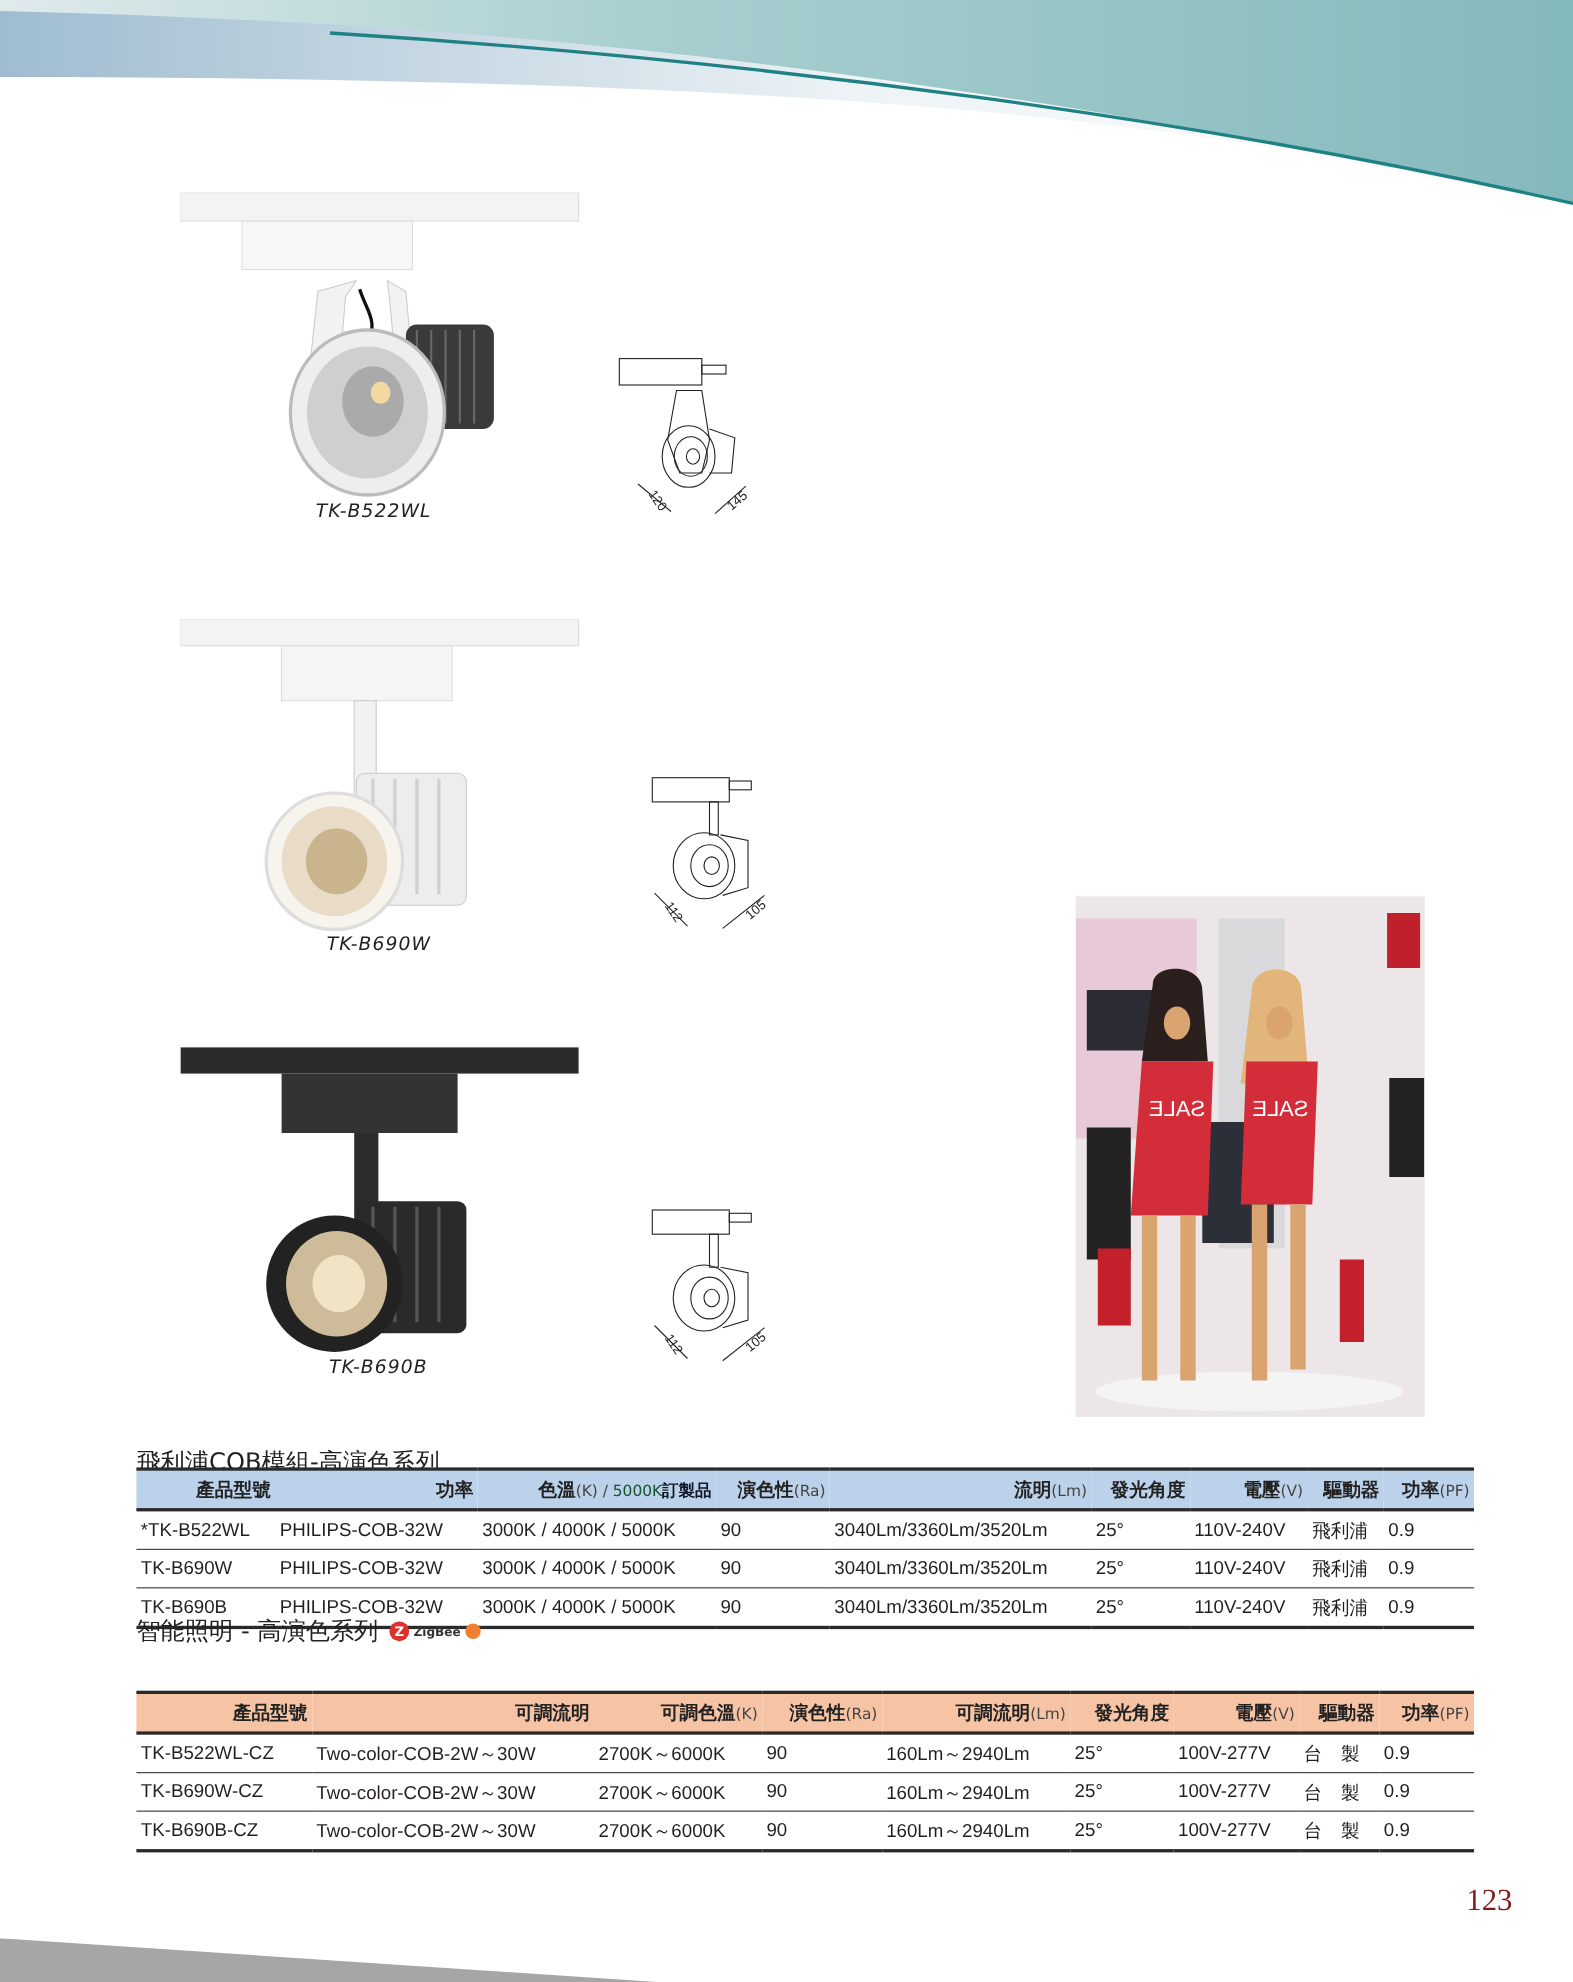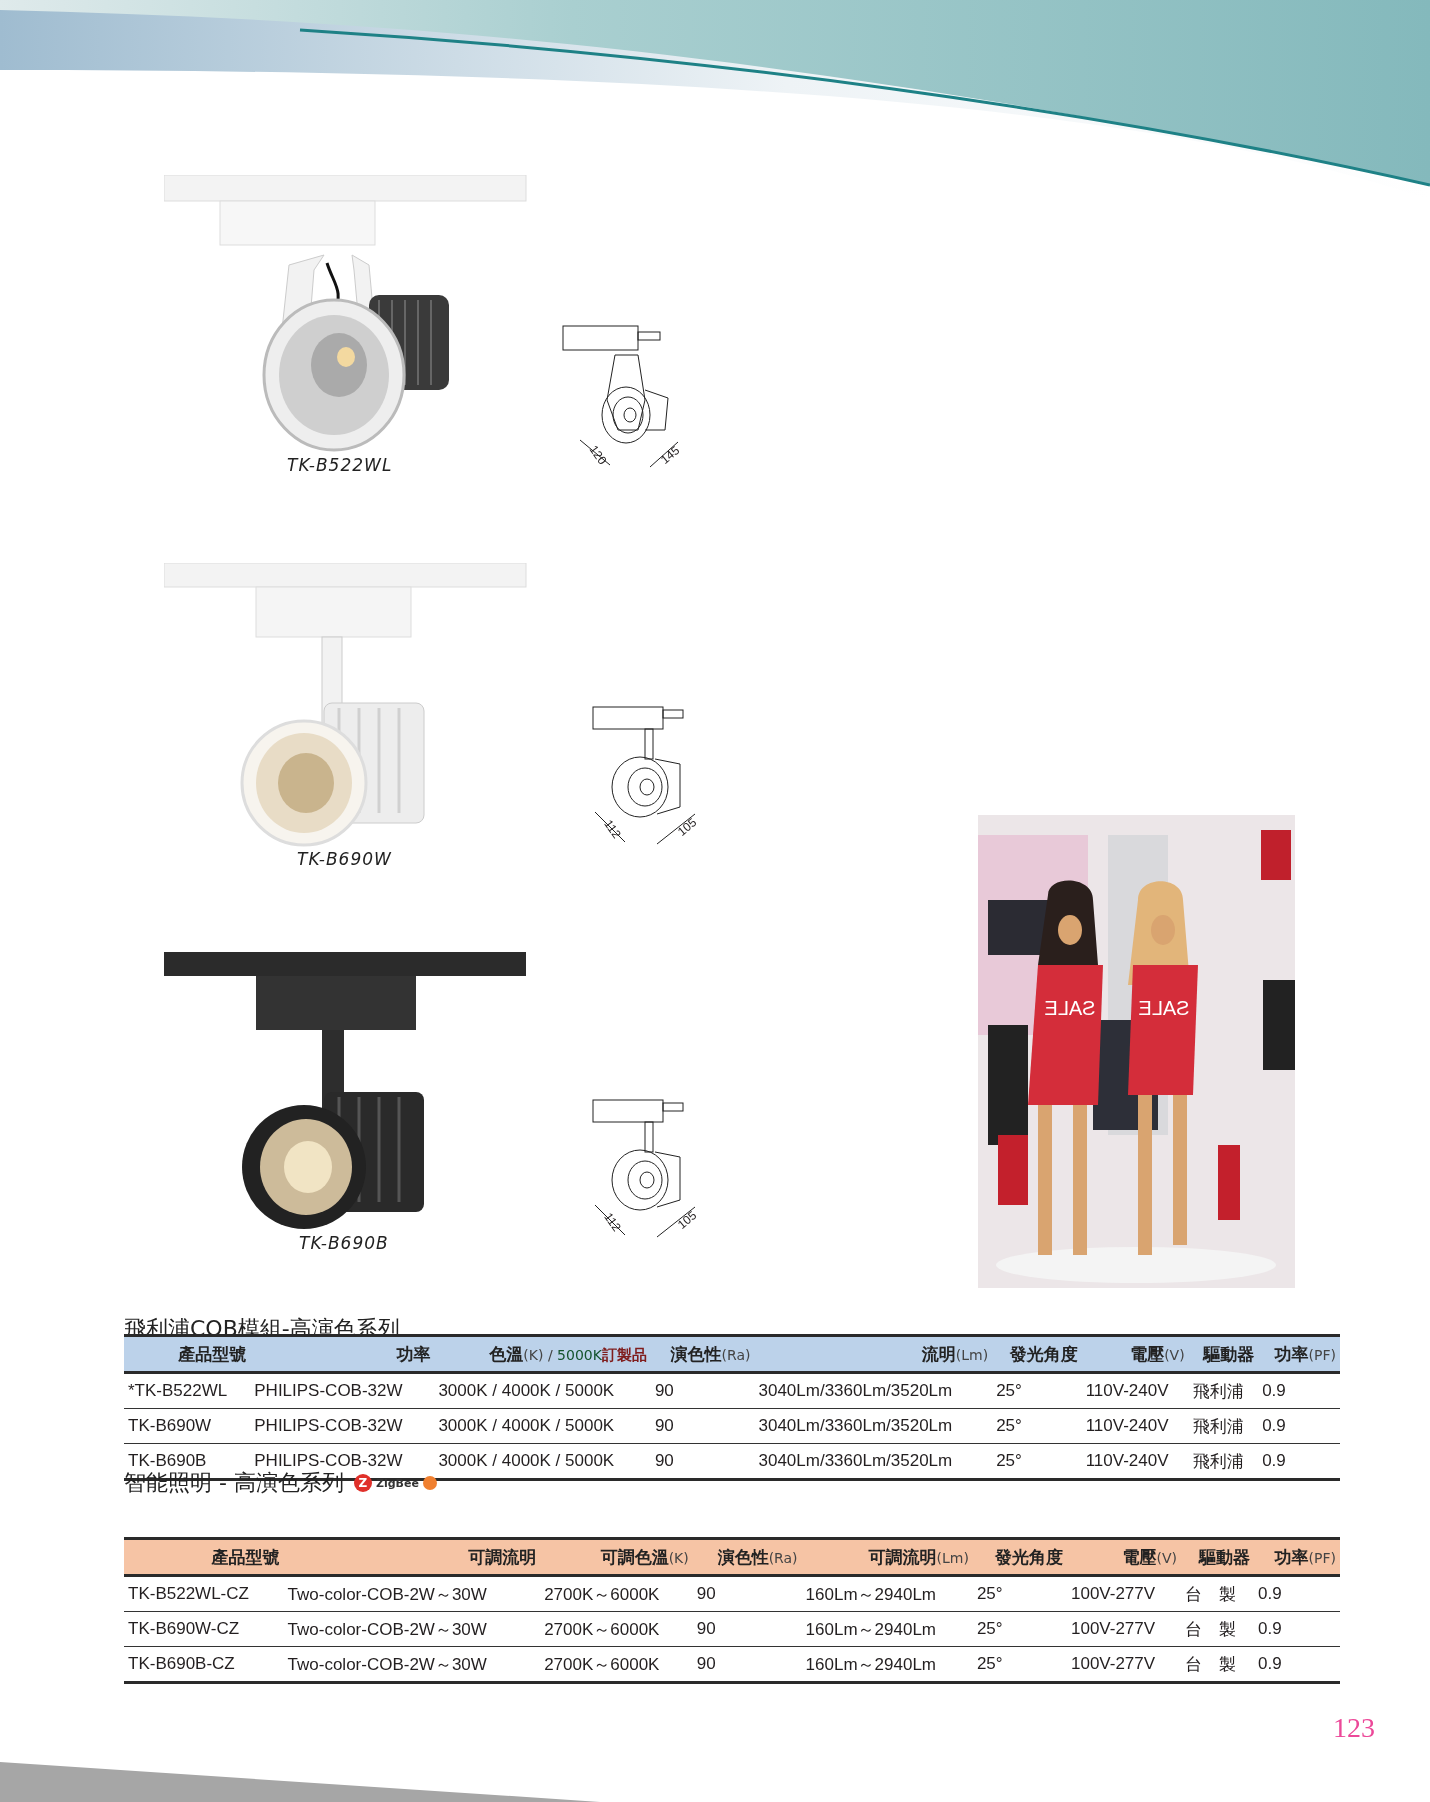--- a/index.html
+++ b/index.html
@@ -9,27 +9,27 @@
   .product{position:absolute;}
   .product-label{position:absolute;font-size:17px;letter-spacing:1px;color:#222;font-family:"DejaVu Sans",sans-serif;font-style:italic;}
   .drawing{position:absolute;}
   .dim{font-size:12px;font-family:"Liberation Sans",sans-serif;}
   .photo{position:absolute;left:978px;top:815px;width:317px;height:473px;overflow:hidden;background:#e9e4e4;}
   .section-title{position:absolute;left:124px;font-size:22px;color:#222;font-family:"DejaVu Sans",sans-serif;white-space:nowrap;display:flex;align-items:center;gap:10px;margin-top:12px;}
   table.spec{position:absolute;left:124px;width:1216px;border-collapse:collapse;font-size:17px;}
   table.spec th{height:34px;font-weight:bold;font-size:17px;color:#222;white-space:nowrap;padding:0 4px;font-family:"DejaVu Sans",sans-serif;text-align:right;}
   table.spec th .unit{font-weight:normal;font-size:14px;color:#444;}
   table.spec th .red{color:#14532d;font-weight:normal;font-size:14px;}
-  table.spec th .redb{color:#7f1d1d;font-weight:bold;font-size:15px;}
+  table.spec th .redb{color:#0f172a;font-weight:bold;font-size:15px;}
   table.spec td{height:34px;text-align:left;white-space:nowrap;padding:0 4px;border-bottom:1px solid #333;}
   table.spec thead tr{border-top:3px solid #2a2a2a;border-bottom:3px solid #2a2a2a;}
   table.spec tbody tr:last-child td{border-bottom:3px solid #2a2a2a;}
   table.t1 thead tr{background:#bcd2ea;}
   table.t2 thead tr{background:#f6c4a5;}
-  .pagenum{position:absolute;left:1333px;top:1712px;font-family:"Liberation Serif",serif;font-size:28px;color:#ec4899;}
+  .pagenum{position:absolute;left:1333px;top:1712px;font-family:"Liberation Serif",serif;font-size:28px;color:#7f1d1d;}
   .zig{display:inline-flex;align-items:center;gap:4px;font-size:11px;font-weight:bold;color:#333;}
   .zig-logo{width:18px;height:18px;border-radius:50%;background:#e0302a;color:#fff;font-size:12px;display:flex;align-items:center;justify-content:center;font-weight:bold;}
   .zig-home{width:14px;height:14px;border-radius:50%;background:#f08030;}
 </style>
 </head>
 <body>
 
 <svg class="banner" viewBox="0 0 1430 200" preserveAspectRatio="none">
   <defs>
     <linearGradient id="gb" x1="0" y1="0" x2="1" y2="0">

